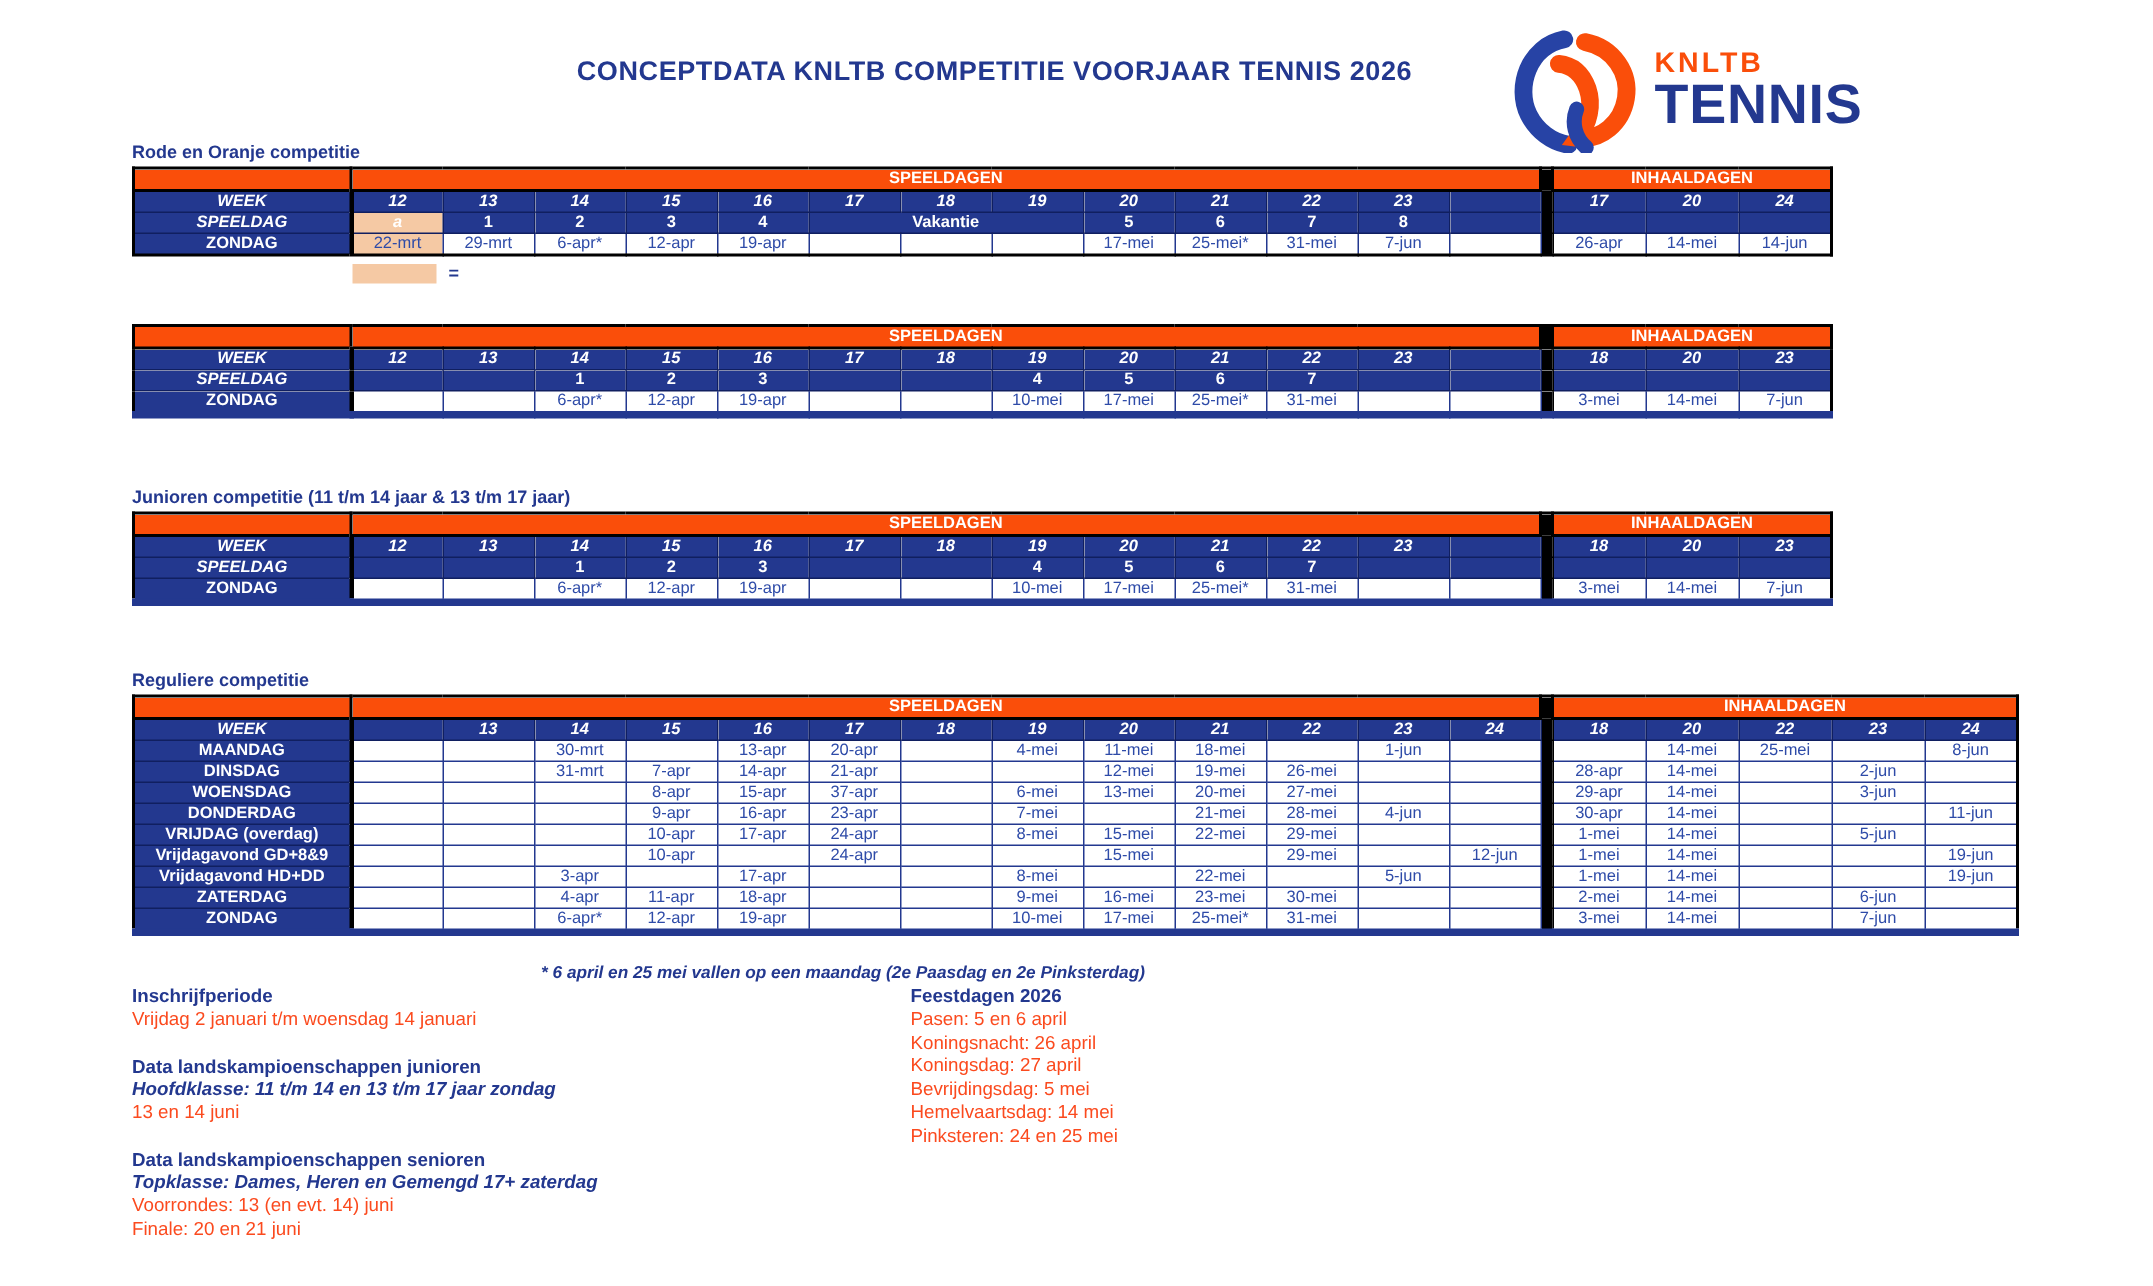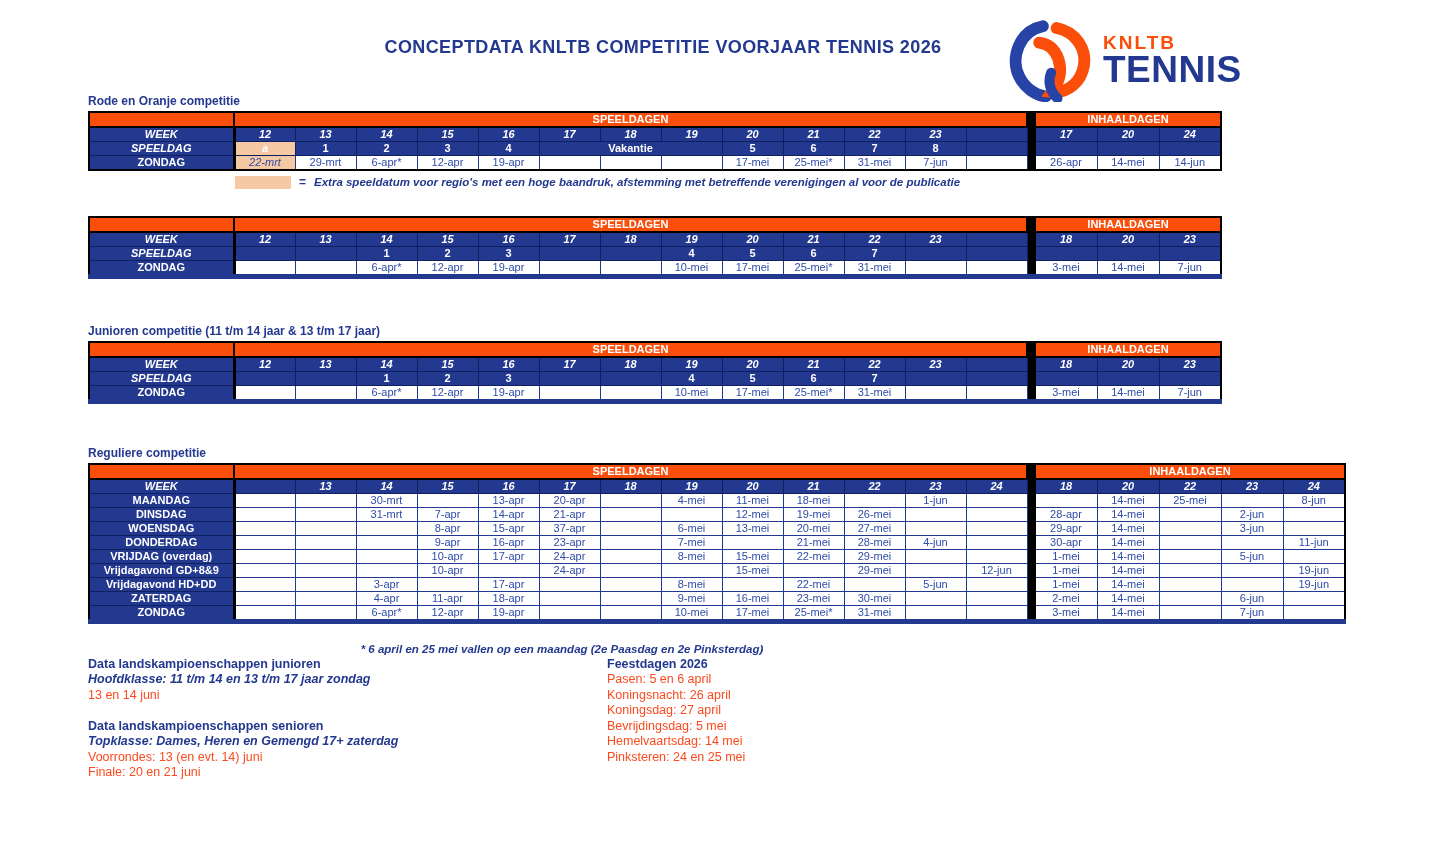--- a/index.html
+++ b/index.html
@@ -33,21 +33,21 @@
   table.sched.bb{border-bottom:5px solid var(--navy);}
   .sched td{height:13px;padding:0 1px;text-align:center;white-space:nowrap;overflow:hidden;
     font:bold 11px/13px "Liberation Sans",sans-serif;border:1px solid var(--navy);}
   .sched td.o{background:var(--orange);color:#fff;border:2px solid #000;}
   .sched td.gapc{background:#000;border:1px solid #000;}
   .sched td.lbl{background:var(--navy);color:#fff;border:1px solid #101f60;
     border-left:2px solid #000;border-right:3px solid #000;}
   .sched td.dk{background:var(--navy);color:#fff;border:1px solid #101f60;}
   .sched td.it,.sched td.wk{font-style:italic;}
   .sched td.date{color:var(--date_blue);font-weight:normal;background:#fff;}
-  .sched td.pch{background:var(--peach);font-style:italic;}
+  .sched td.pch{background:var(--peach);}
   .sched td.pchdk{background:var(--peach);color:#fff;font-style:italic;}
 
   .note{display:flex;align-items:center;gap:8px;margin:4px 0 0 147px;}
   .swatch{display:inline-block;width:56px;height:13px;background:var(--peach);}
   .eq{color:var(--navy);font:bold 12px "Liberation Sans",sans-serif;}
   .ntext{color:var(--navy);font:bold italic 11.5px "Liberation Sans",sans-serif;}
   .footnote{width:948px;text-align:center;margin-top:19px;color:var(--navy);
     font:bold italic 11.5px "Liberation Sans",sans-serif;}
 
   
@@ -165,21 +165,20 @@
               <td class="gapc"></td>
               <td class="date">26-apr</td>
               <td class="date">14-mei</td>
               <td class="date">14-jun</td>
             </tr>
           </tbody>
         </table>
         <div class="note">
           <span class="swatch"></span>
           <span class="eq">=</span>
-          <span class="ntext">Extra speeldatum voor regio's met een hoge baandruk, afstemming met betreffende verenigingen al voor de publicatie</span>
         </div>
       </div>
       <div class="tbl-block">
         <table class="sched bb">
           <colgroup>
             <col style="width: 145px;">
             <col style="width: 61px;">
             <col style="width: 61px;">
             <col style="width: 61px;">
             <col style="width: 61px;">
@@ -612,20 +611,24 @@
               <td class="date">7-jun</td>
               <td class="date"></td>
             </tr>
           </tbody>
         </table>
         <div class="footnote">* 6 april en 25 mei vallen op een maandag (2e Paasdag en 2e Pinksterdag)</div>
       </div>
     </div>
 
   <div id="footer-left">
+      <div class="fsec">
+        <div class="sec-h">Inschrijfperiode</div>
+        <div class="ln ln-or">Vrijdag 2 januari t/m woensdag 14 januari</div>
+      </div>
       <div class="fsec">
         <div class="sec-h">Data landskampioenschappen junioren</div>
         <div class="ln ln-it">Hoofdklasse: 11 t/m 14 en 13 t/m 17 jaar zondag</div>
         <div class="ln ln-or">13 en 14 juni</div>
       </div>
       <div class="fsec">
         <div class="sec-h">Data landskampioenschappen senioren</div>
         <div class="ln ln-it">Topklasse: Dames, Heren en Gemengd 17+ zaterdag</div>
         <div class="ln ln-or">Voorrondes: 13 (en evt. 14) juni</div>
         <div class="ln ln-or">Finale: 20 en 21 juni</div>

